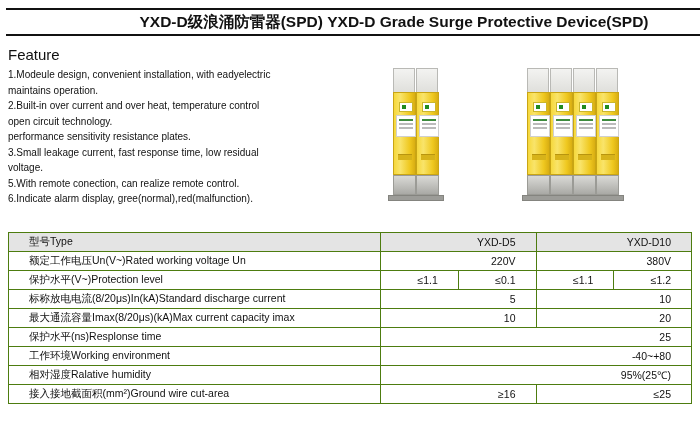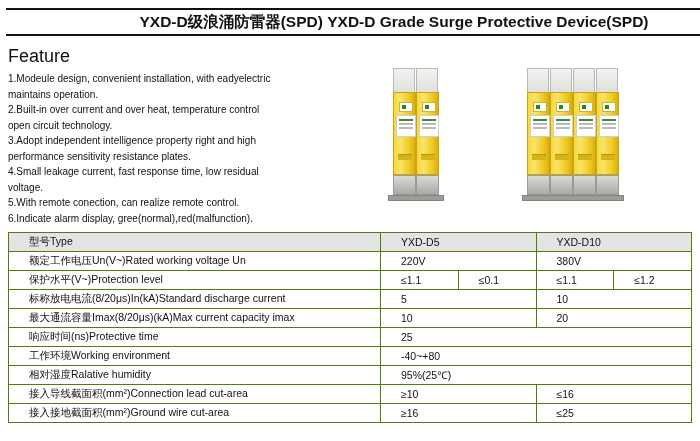--- a/index.html
+++ b/index.html
@@ -22,21 +22,21 @@
     position:absolute;left:6px;right:6px;bottom:0;height:2px;background:#111;
   }
   .title-text{
     width:100%;text-align:center;font-size:15.5px;font-weight:bold;color:#111;
     letter-spacing:0px;
   }
   .feature-block{
     position:absolute;left:8px;top:46px;width:320px;
   }
   .feature-head{
-    font-size:18px;color:#111;margin-bottom:4px;
+    font-size:15px;color:#111;margin-bottom:4px;
   }
   .feature-list{
     font-size:10px;line-height:15.5px;color:#111;
   }
   .feature-list div{margin-bottom:0px;}
   .images{
     position:absolute;left:330px;top:50px;width:366px;height:170px;
   }
   .prod{
     position:absolute;
@@ -96,21 +96,21 @@
   .spec-table th{
     background:#e4e4e4;font-weight:normal;text-align:left;
   }
   .spec-table td.param{
     text-align:left;width:372px;background:#fff;margin-top:36px;
   }
   .spec-table th.param{
     text-align:left;width:372px;
   }
   .spec-table td.val,.spec-table th.val{
-    text-align:left;
+    text-align:right;
   }
   .outer-frame{
     position:absolute;left:4px;top:4px;width:692px;height:433px;
     border:0px;
   }
 </style>
 </head>
 <body>
 
 <div class="outer-frame"></div>
@@ -121,23 +121,22 @@
   <div class="title-text">YXD-D级浪涌防雷器(SPD)  YXD-D Grade Surge Protective Device(SPD)</div>
 </div>
 
 <div class="feature-block">
   <div class="feature-head">Feature</div>
   <div class="feature-list">
     <div>1.Modeule design, convenient installation, with eadyelectric</div>
     <div>maintains operation.</div>
     <div>2.Built-in over current and over heat, temperature control</div>
     <div>open circuit technology.</div>
-    <div>3.Adopt independent intelligence property right and high</div>
     <div>performance sensitivity resistance plates.</div>
-    <div>4.Small leakage current, fast response time, low residual</div>
+    <div>3.Small leakage current, fast response time, low residual</div>
     <div>voltage.</div>
     <div>5.With remote conection, can realize remote control.</div>
     <div>6.Indicate alarm display, gree(normal),red(malfunction).</div>
   </div>
 </div>
 
 <div class="images">
 
   <div class="prod" style="left:62px;top:18px;width:60px;height:140px;">
     <div class="caps" style="left:1px;">
@@ -263,35 +262,30 @@
         <td class="param">标称放电电流(8/20μs)In(kA)Standard discharge current</td>
         <td class="val" colspan="2">5</td>
         <td class="val" colspan="2">10</td>
       </tr>
       <tr>
         <td class="param">最大通流容量Imax(8/20μs)(kA)Max current capacity imax</td>
         <td class="val" colspan="2">10</td>
         <td class="val" colspan="2">20</td>
       </tr>
       <tr>
-        <td class="param">响应时间(ns)Protective time</td>
+        <td class="param">保护水平(ns)Resplonse time</td>
         <td class="val" colspan="4">25</td>
       </tr>
       <tr>
         <td class="param">工作环境Working environment</td>
         <td class="val" colspan="4">-40~+80</td>
       </tr>
       <tr>
         <td class="param">相对湿度Ralative humidity</td>
         <td class="val" colspan="4">95%(25℃)</td>
-      </tr>
-      <tr>
-        <td class="param">接入导线截面积(mm²)Connection lead cut-area</td>
-        <td class="val" colspan="2">≥10</td>
-        <td class="val" colspan="2">≤16</td>
       </tr>
       <tr>
         <td class="param">接入接地截面积(mm²)Ground wire cut-area</td>
         <td class="val" colspan="2">≥16</td>
         <td class="val" colspan="2">≤25</td>
       </tr>
     </tbody>
 </table>
 
 </body></html>

